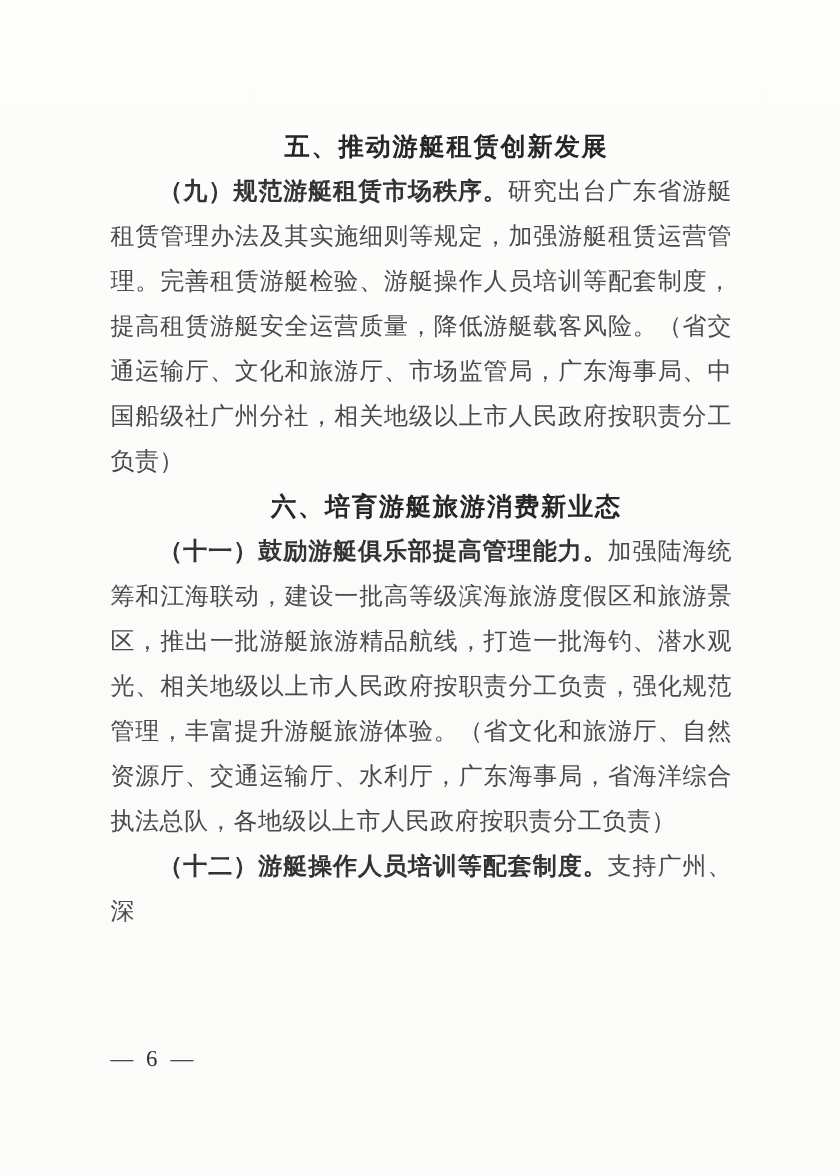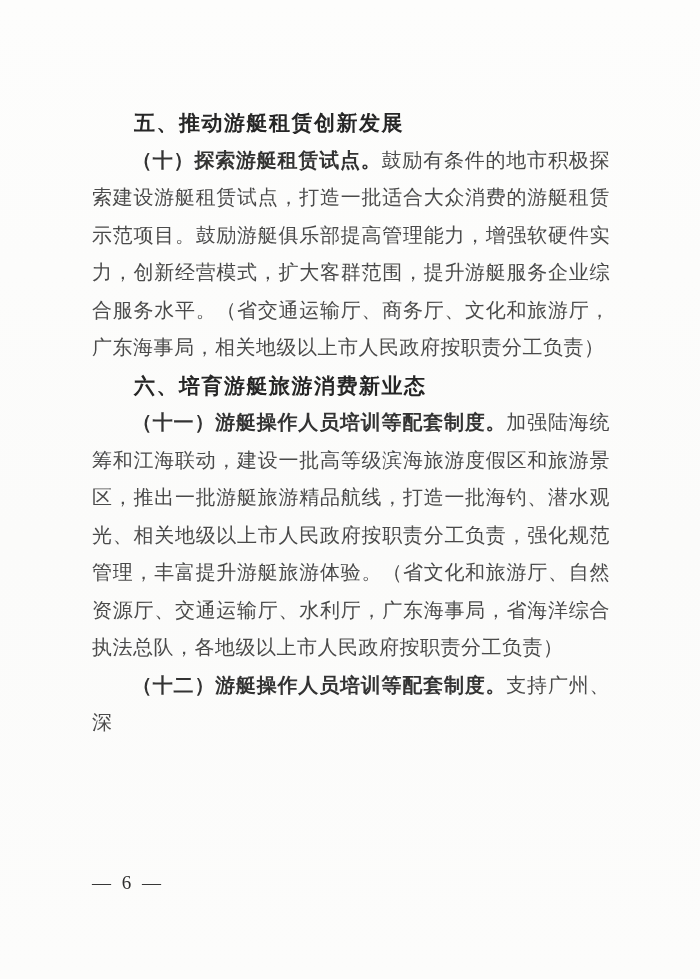--- a/index.html
+++ b/index.html
@@ -28,20 +28,21 @@
   }
   .section-heading {
     font-size: 21px;
     font-weight: bold;
     color: #262626;
     text-indent: 2em;
     line-height: 37.5px;
     letter-spacing: 1.5px;
     margin: 0;
     font-family: "Liberation Sans", "DejaVu Sans", sans-serif;
+    text-align: center;
   }
   .para {
     margin: 0;
     font-size: 20px;
     line-height: 37.5px;
     text-indent: 2em;
     text-align: justify;
     letter-spacing: 0.5px;
     color: #474747;
   }
@@ -63,25 +64,25 @@
   }
 </style>
 </head>
 <body>
 
 <div class="page">
   <div class="content">
 
     <h2 class="section-heading">五、推动游艇租赁创新发展</h2>
 
+    <p class="para"><span class="lead">（九）规范游艇租赁市场秩序。</span><span class="body-text">研究出台广东省游艇租赁管理办法及其实施细则等规定，加强游艇租赁运营管理。完善租赁游艇检验、游艇操作人员培训等配套制度，提高租赁游艇安全运营质量，降低游艇载客风险。（省交通运输厅、文化和旅游厅、市场监管局，广东海事局、中国船级社广州分社，相关地级以上市人民政府按职责分工负责）</span></p>
 
-    <p class="para"><span class="lead">（十）探索游艇租赁试点。</span><span class="body-text">鼓励有条件的地市积极探索建设游艇租赁试点，打造一批适合大众消费的游艇租赁示范项目。鼓励游艇俱乐部提高管理能力，增强软硬件实力，创新经营模式，扩大客群范围，提升游艇服务企业综合服务水平。（省交通运输厅、商务厅、文化和旅游厅，广东海事局，相关地级以上市人民政府按职责分工负责）</span></p>
 
     <h2 class="section-heading">六、培育游艇旅游消费新业态</h2>
 
-    <p class="para"><span class="lead">（十一）游艇操作人员培训等配套制度。</span><span class="body-text">加强陆海统筹和江海联动，建设一批高等级滨海旅游度假区和旅游景区，推出一批游艇旅游精品航线，打造一批海钓、潜水观光、相关地级以上市人民政府按职责分工负责，强化规范管理，丰富提升游艇旅游体验。（省文化和旅游厅、自然资源厅、交通运输厅、水利厅，广东海事局，省海洋综合执法总队，各地级以上市人民政府按职责分工负责）</span></p>
+    <p class="para"><span class="lead">（十一）鼓励游艇俱乐部提高管理能力。</span><span class="body-text">加强陆海统筹和江海联动，建设一批高等级滨海旅游度假区和旅游景区，推出一批游艇旅游精品航线，打造一批海钓、潜水观光、相关地级以上市人民政府按职责分工负责，强化规范管理，丰富提升游艇旅游体验。（省文化和旅游厅、自然资源厅、交通运输厅、水利厅，广东海事局，省海洋综合执法总队，各地级以上市人民政府按职责分工负责）</span></p>
 
     <p class="para"><span class="lead">（十二）游艇操作人员培训等配套制度。</span><span class="body-text">支持广州、深</span></p>
 
   </div>
 
   <div class="page-number">— 6 —</div>
 </div>
 
 </body></html>

